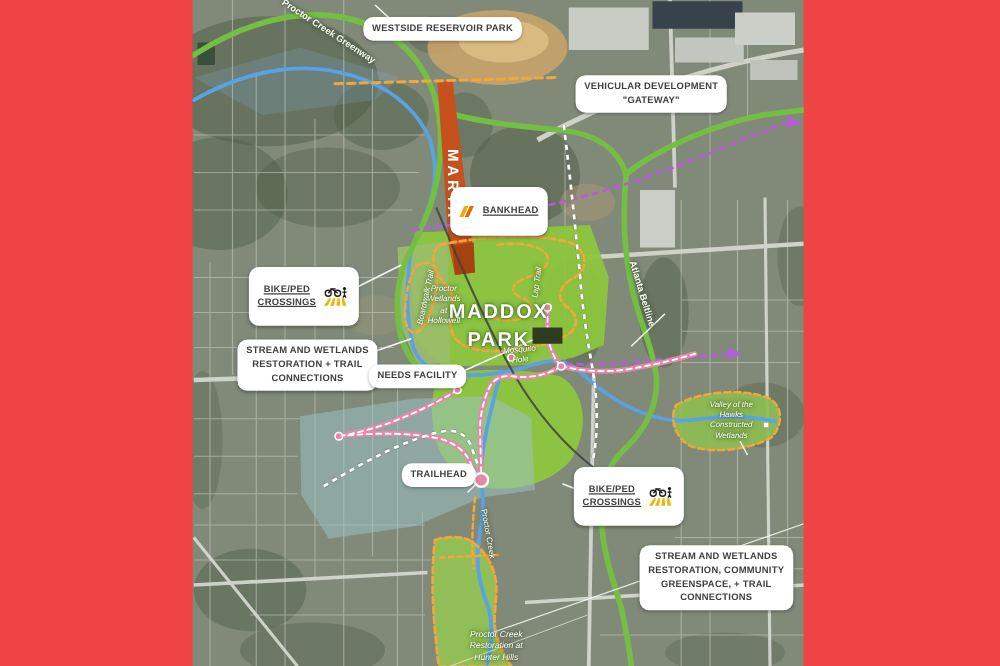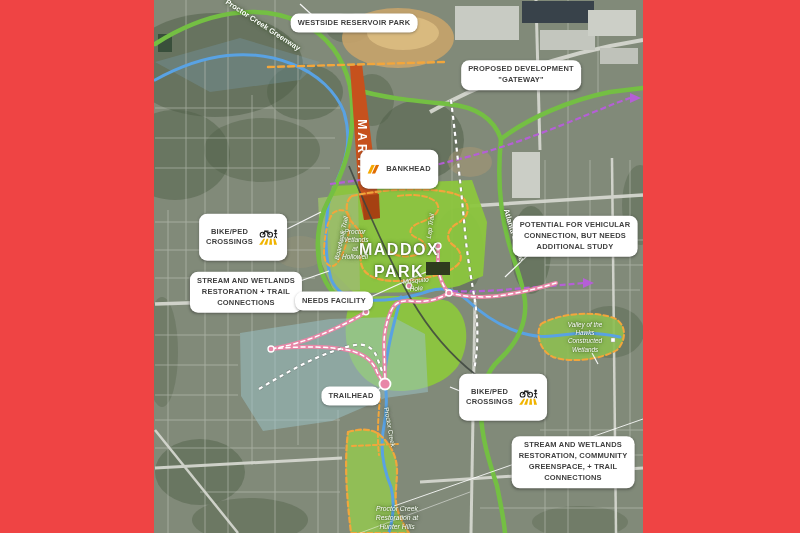--- a/index.html
+++ b/index.html
@@ -2,21 +2,21 @@
 <html><head>
 <meta charset="utf-8">
 <style>
   html,body{margin:0;padding:0;}
   .stage{position:relative;width:800px;height:533px;background:#ef4444;overflow:hidden;
          font-family:"Liberation Sans",sans-serif;}
   .stage svg.mapart{position:absolute;left:0;top:0;}
   .map-label{position:absolute;transform:translate(-50%,-50%);background:#ffffff;border-radius:8px;
     padding:4px 7px;font-weight:bold;font-size:7.5px;line-height:1.45;color:#3f3f3f;text-align:center;
     white-space:pre-line;letter-spacing:.2px;box-shadow:0 1px 2.5px rgba(40,40,40,.4);z-index:6;}
-  .map-label.row{display:flex;align-items:center;gap:5px;white-space:pre-line;}
+  .map-label.row{display:flex;align-items:center;gap:5px;white-space:pre-line;text-decoration:underline;}
   .map-text{position:absolute;color:#ffffff;text-align:center;white-space:pre-line;z-index:5;
     text-shadow:0 0 2px rgba(40,70,20,.85),0 0 4px rgba(40,70,20,.5);}
   .ital{font-style:italic;}
   .icon svg{display:block;}
 </style>
 </head>
 <body>
 
 <div class="stage">
 
@@ -206,21 +206,21 @@
         <circle cx="409" cy="286" r="2.8" fill="#e887a8" stroke-width="1.3"></circle>
         <circle cx="366" cy="312" r="2.8" fill="#e887a8" stroke-width="1.3"></circle>
         <circle cx="385" cy="384" r="5.5" fill="#e887a8" stroke-width="1.8"></circle>
         <circle cx="368" cy="178" r="3.2" fill="#ffffff" stroke="#e887a8" stroke-width="1.5"></circle>
         <rect x="611" y="338" width="4" height="4" fill="#ffffff" stroke="#999999" stroke-width=".4"></rect>
       </g>
     </g>
   </svg>
 
   <div class="map-label" style="left:354px;top:23px">WESTSIDE RESERVOIR PARK</div>
-  <div class="map-label" style="left:521px;top:75px">PROPOSED DEVELOPMENT
+  <div class="map-label" style="left:521px;top:75px">VEHICULAR DEVELOPMENT
 "GATEWAY"</div>
   <div class="map-label row" style="left:399px;top:169px">
     <span class="icon">
       <svg width="14" height="9" viewBox="0 0 15 10">
           <polygon points="0,10 3.6,10 8.2,0 4.6,0" fill="#f6a800"></polygon>
           <polygon points="4.8,10 8.4,10 13,0 9.4,0" fill="#e06c00"></polygon>
         </svg>
     </span>
     <span>BANKHEAD</span>
   </div>
@@ -238,28 +238,25 @@
         <g stroke="#1c1c1c" stroke-width="1.1" fill="none">
             <circle cx="4.5" cy="6" r="2.4"></circle>
             <circle cx="12" cy="6" r="2.4"></circle>
             <path d="M4.5,6 L7.5,2.5 L12,6 M6,2.5 L10.5,2.5"></path>
           </g>
         <circle cx="17.5" cy="2.2" r="1.3" fill="#1c1c1c"></circle>
         <path d="M17.5,3.5 V7.2 M15.8,5 H19.2 M16.3,9.5 L17.5,7.2 L18.7,9.5" stroke="#1c1c1c" stroke-width="1" fill="none"></path>
       </svg>
     </span>
   </div>
-  <div class="map-label" style="left:575px;top:236px">POTENTIAL FOR VEHICULAR
-CONNECTION, BUT NEEDS
-ADDITIONAL STUDY</div>
   <div class="map-label" style="left:246px;top:292px">STREAM AND WETLANDS
 RESTORATION + TRAIL
 CONNECTIONS</div>
   <div class="map-label" style="left:334px;top:301px">NEEDS FACILITY</div>
-  <div class="map-label" style="left:351px;top:396px">TRAILHEAD</div>
+  <div class="map-label" style="left:351px;top:380px">TRAILHEAD</div>
   <div class="map-label row" style="left:503px;top:397px">
     <span>BIKE/PED
 CROSSINGS</span>
     <span class="icon">
       <svg width="22" height="17" viewBox="0 0 22 17">
         <g fill="#f0b400">
             <polygon points="1,16 4,16 7,10 5.3,10"></polygon>
             <polygon points="6,16 9,16 10.3,10 8.6,10"></polygon>
             <polygon points="11,16 14,16 13.6,10 11.9,10"></polygon>
             <polygon points="16,16 19,16 17,10 15.2,10"></polygon>

